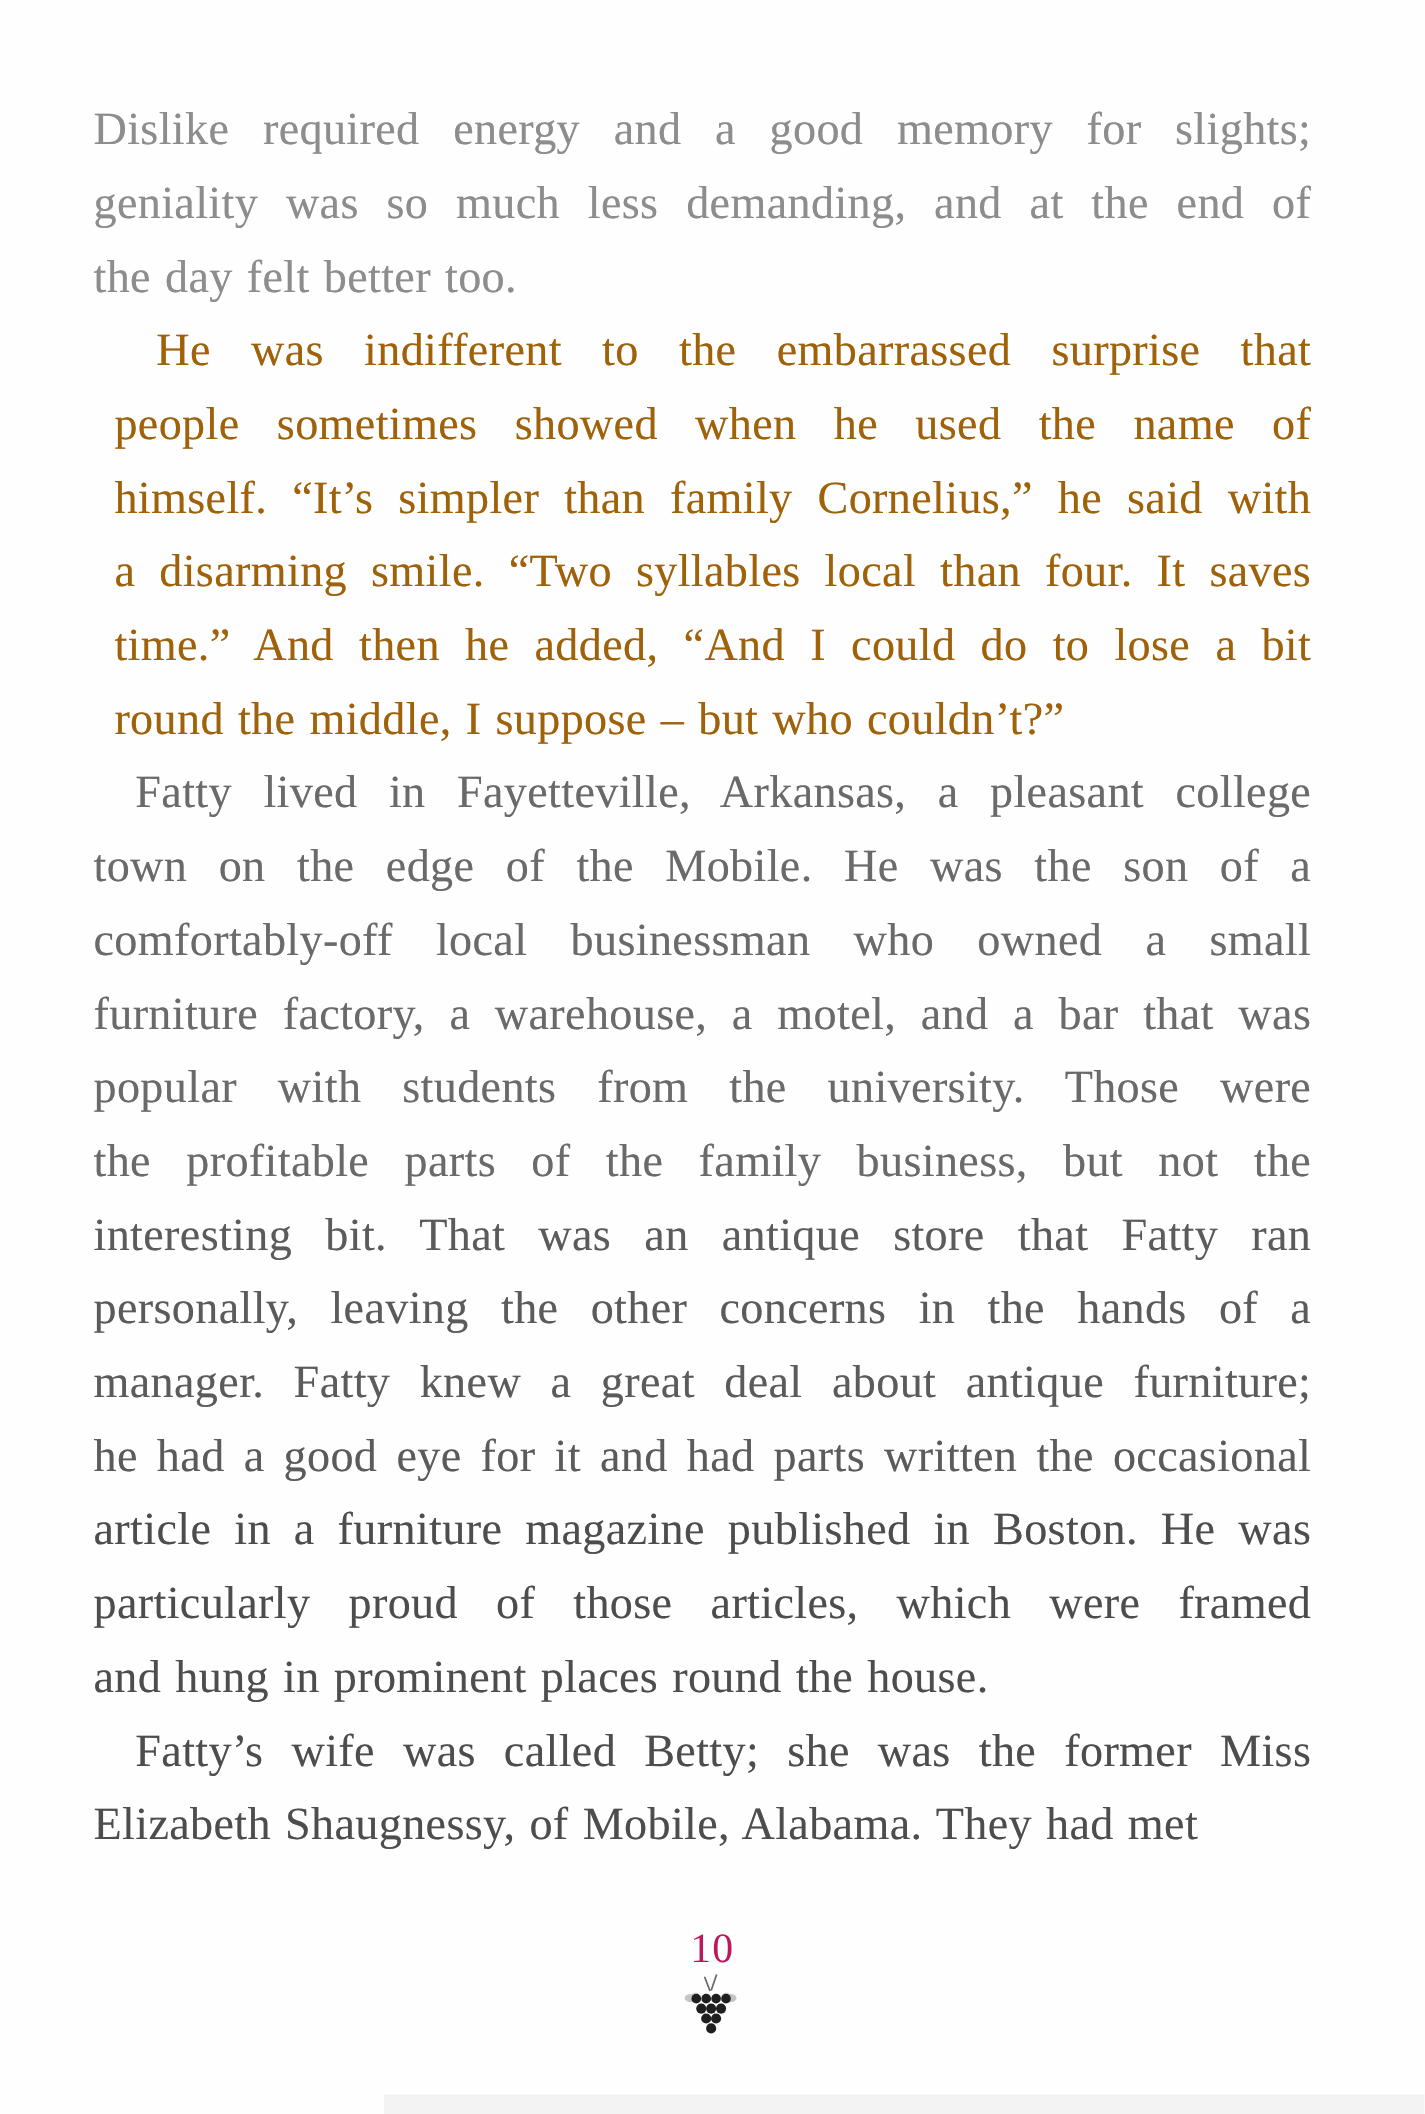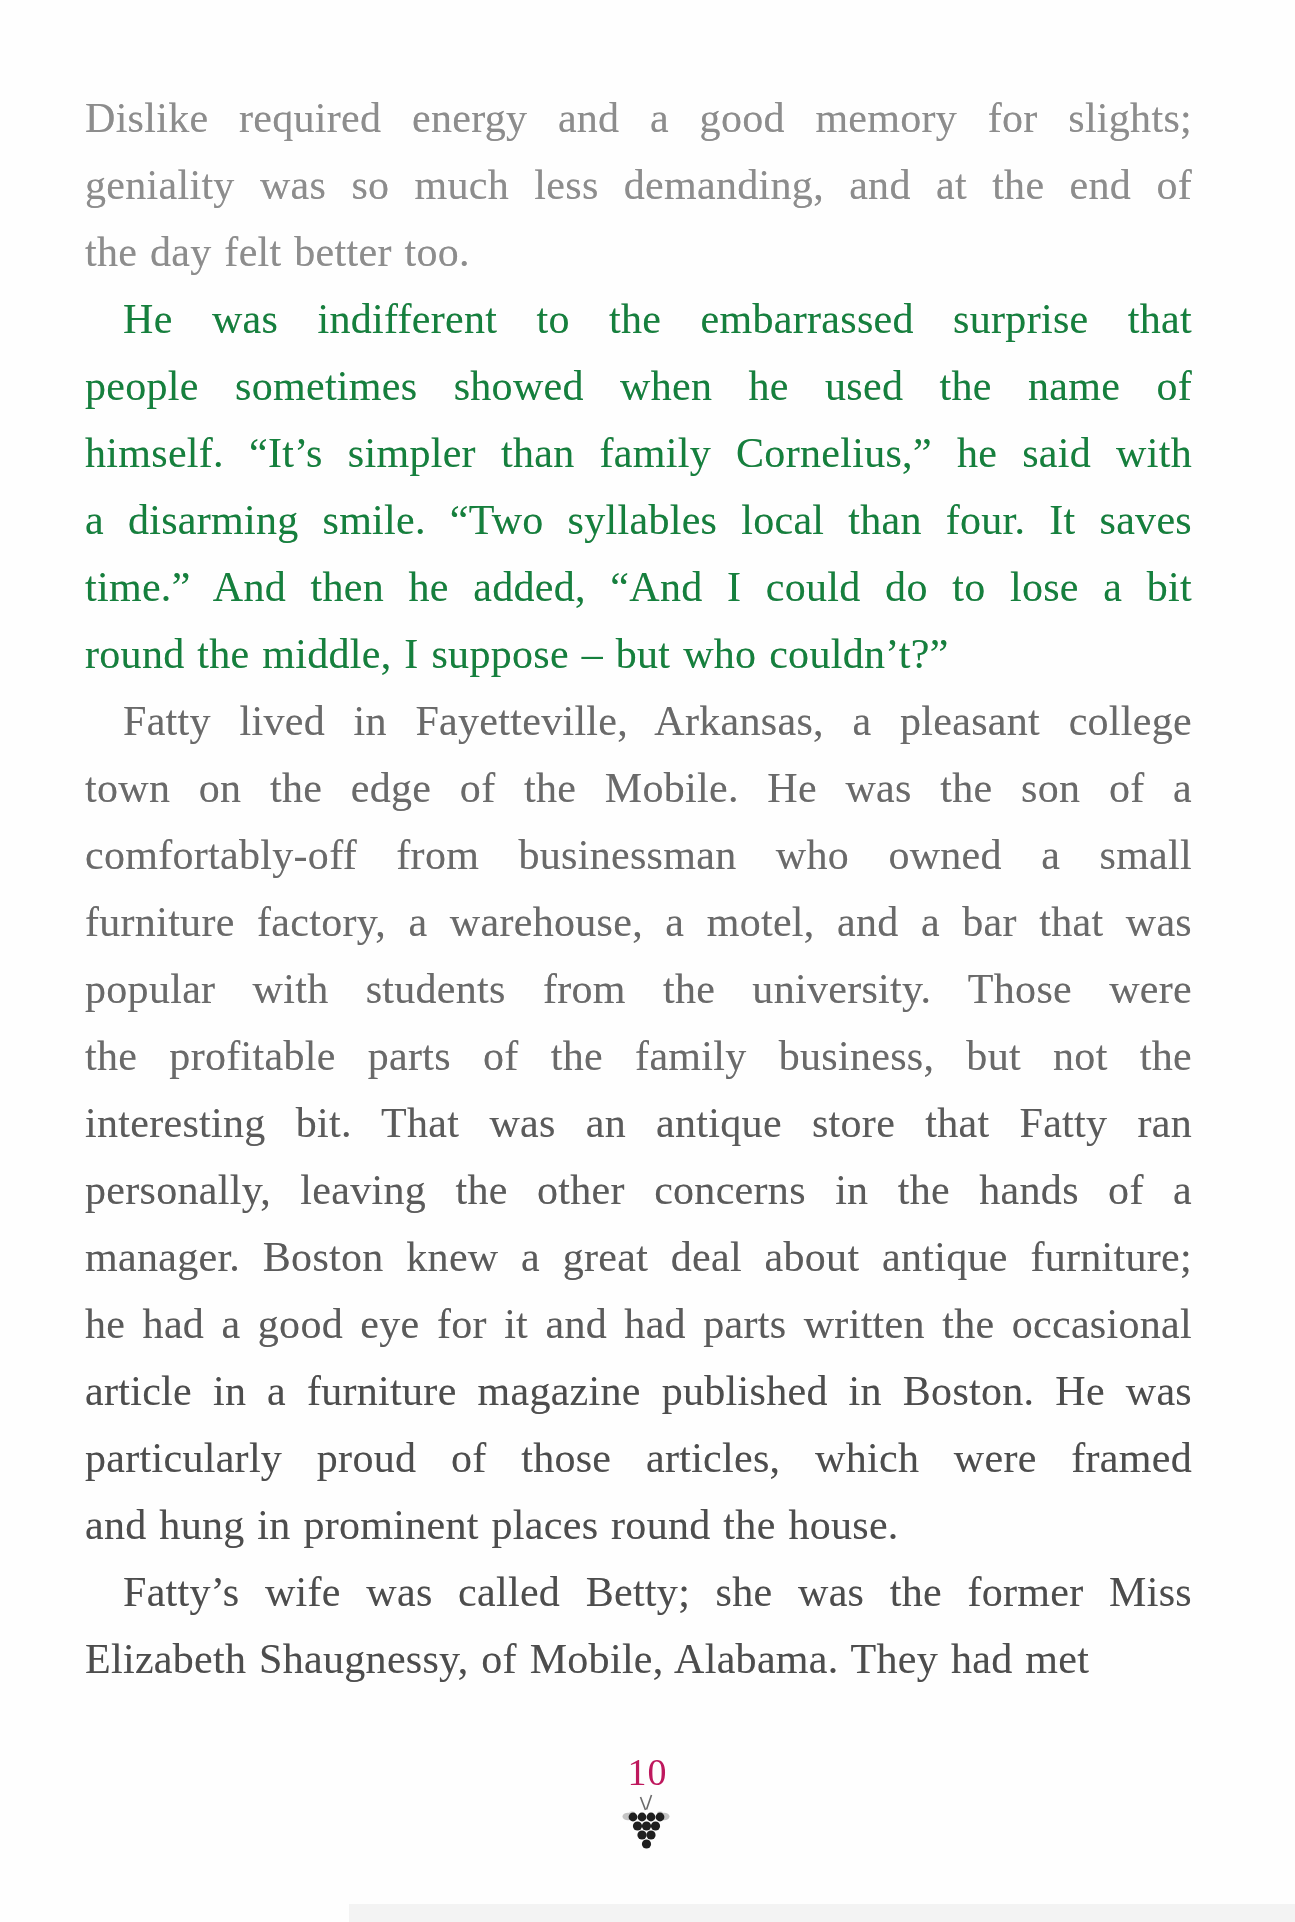--- a/index.html
+++ b/index.html
@@ -36,21 +36,21 @@
     word-spacing: 2px;
     color: #5a5a5a;
     
     text-shadow: 0 0 0.6px rgba(120,120,120,0.45);
   }
   .line.indent { text-indent: 38px; }
   .line.para-end { text-align-last: left; }
 
   
   .line:nth-child(-n+3)              { color: #8d8d8d; }
-  .line:nth-child(n+4):nth-child(-n+9)   { color: #15803d; }
+  .line:nth-child(n+4):nth-child(-n+9)   { color: #a16207; margin-left: 19px; }
   .line:nth-child(n+10):nth-child(-n+15) { color: #6a6a6a; }
   .line:nth-child(n+16):nth-child(-n+19) { color: #5b5b5b; }
   .line:nth-child(n+20)              { color: #4d4d4d; }
 
   .folio {
     position: absolute;
     left: 0;
     right: 0;
     top: 1752px;
     text-align: center;
@@ -85,27 +85,27 @@
     <div class="line">geniality was so much less demanding, and at the end of</div>
     <div class="line para-end">the day felt better too.</div>
     <div class="line indent">He was indifferent to the embarrassed surprise that</div>
     <div class="line">people sometimes showed when he used the name of</div>
     <div class="line">himself. “It’s simpler than family Cornelius,” he said with</div>
     <div class="line">a disarming smile. “Two syllables local than four. It saves</div>
     <div class="line">time.” And then he added, “And I could do to lose a bit</div>
     <div class="line para-end">round the middle, I suppose – but who couldn’t?”</div>
     <div class="line indent">Fatty lived in Fayetteville, Arkansas, a pleasant college</div>
     <div class="line">town on the edge of the Mobile. He was the son of a</div>
-    <div class="line">comfortably-off from businessman who owned a small</div>
+    <div class="line">comfortably-off local businessman who owned a small</div>
     <div class="line">furniture factory, a warehouse, a motel, and a bar that was</div>
     <div class="line">popular with students from the university. Those were</div>
     <div class="line">the profitable parts of the family business, but not the</div>
     <div class="line">interesting bit. That was an antique store that Fatty ran</div>
     <div class="line">personally, leaving the other concerns in the hands of a</div>
-    <div class="line">manager. Boston knew a great deal about antique furniture;</div>
+    <div class="line">manager. Fatty knew a great deal about antique furniture;</div>
     <div class="line">he had a good eye for it and had parts written the occasional</div>
     <div class="line">article in a furniture magazine published in Boston. He was</div>
     <div class="line">particularly proud of those articles, which were framed</div>
     <div class="line para-end">and hung in prominent places round the house.</div>
     <div class="line indent">Fatty’s wife was called Betty; she was the former Miss</div>
     <div class="line para-end">Elizabeth Shaugnessy, of Mobile, Alabama. They had met</div>
   </main>
 
   <div class="folio">10</div>
 

